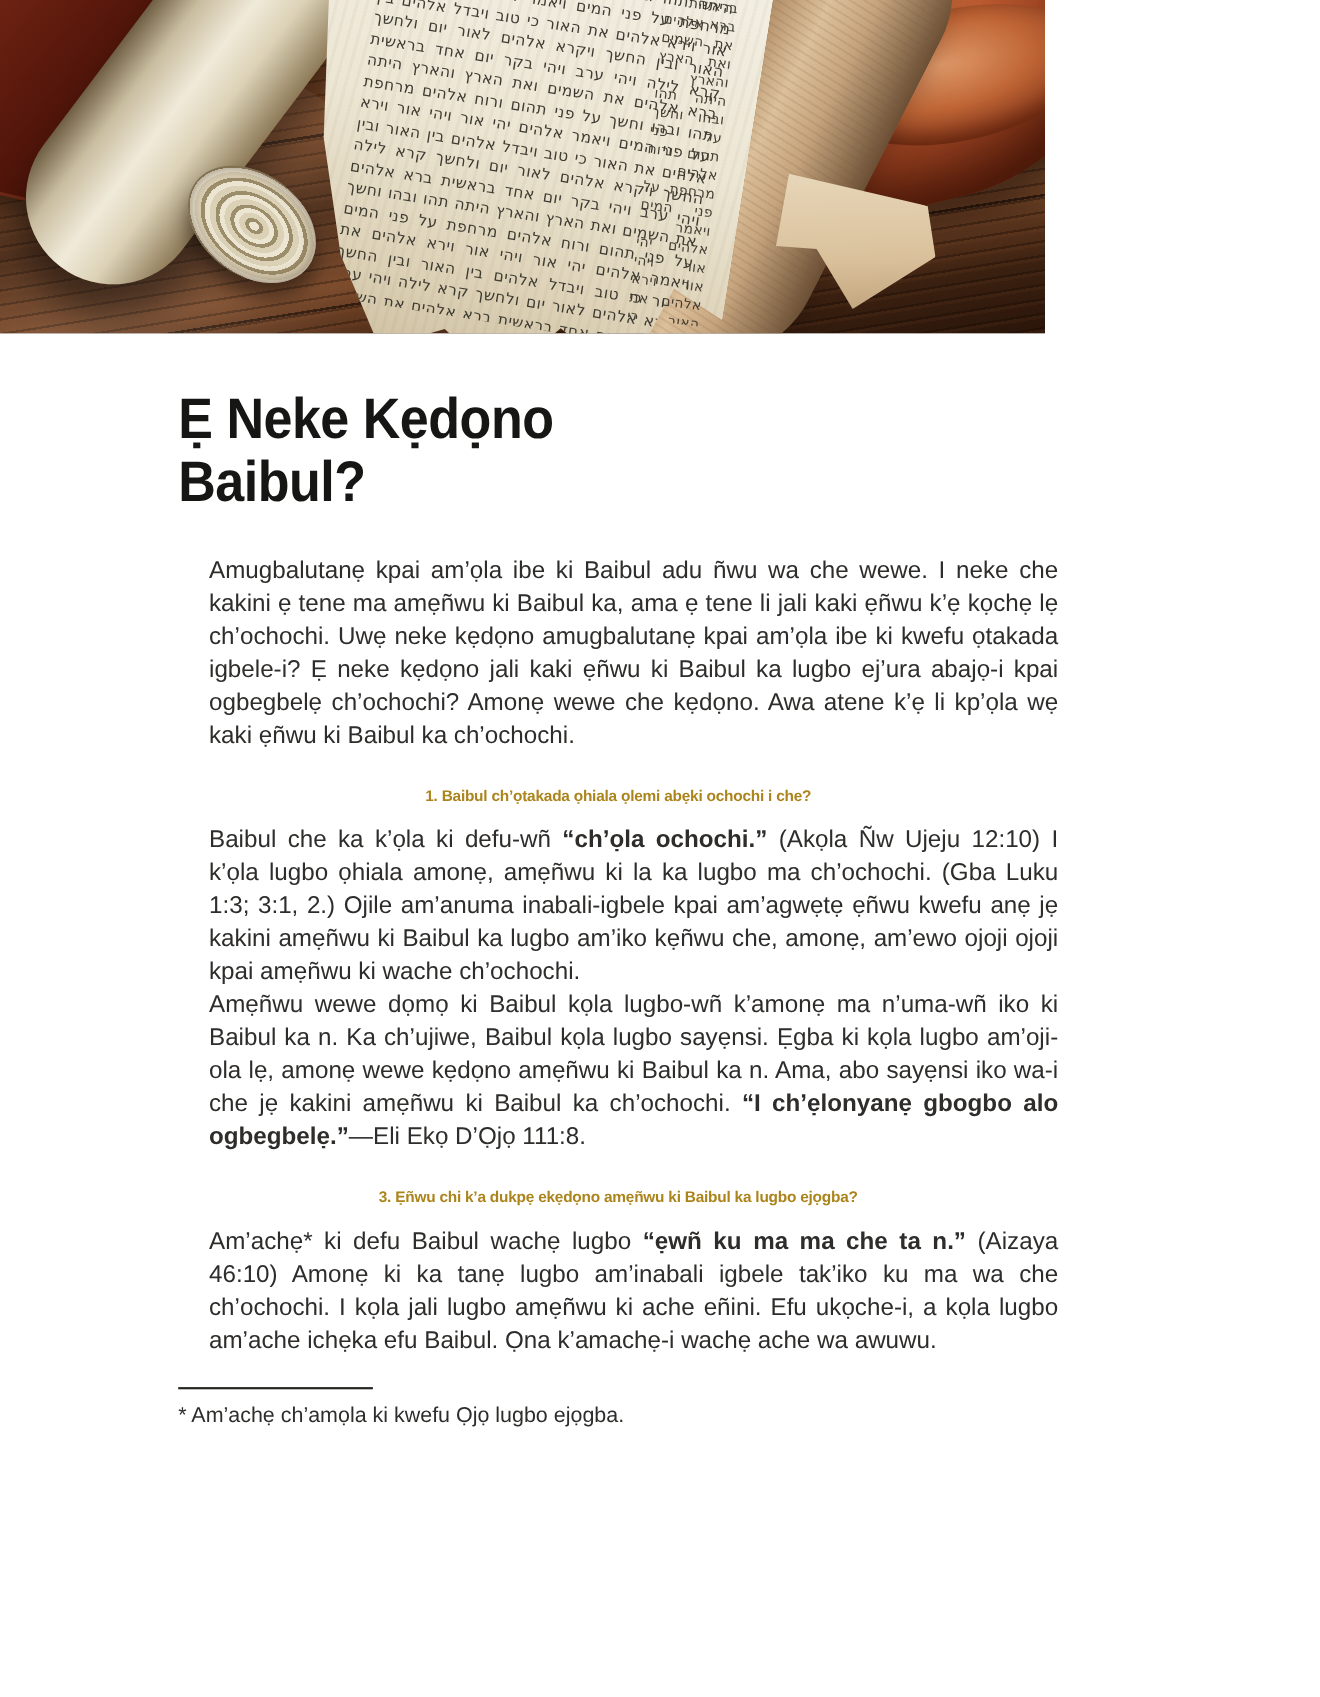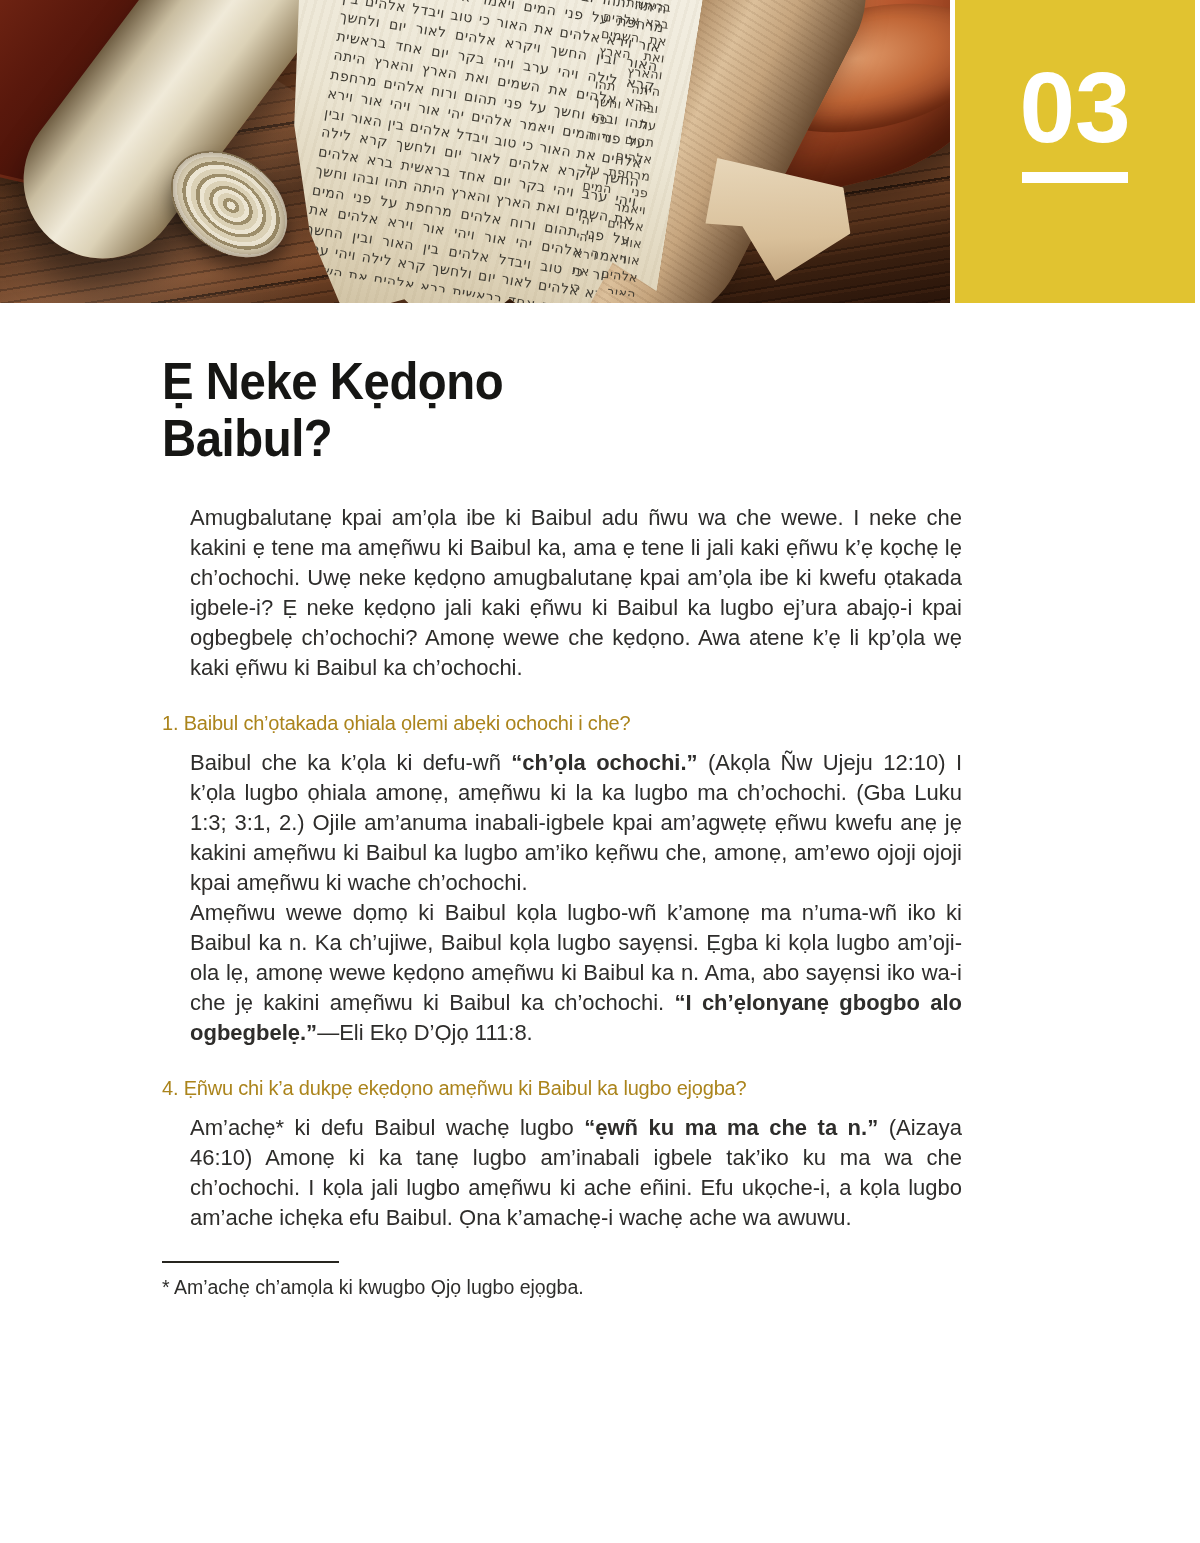--- a/index.html
+++ b/index.html
@@ -129,22 +129,23 @@
     font-size:52px;line-height:57px;font-weight:700;color:#161614;
     letter-spacing:-.5px;transform:scaleX(.91);transform-origin:left top;
   }
   .content{margin:16px 238px 0 162px;width:800px;}
   .intro-paragraph,.q-body{
     margin:0 0 0 28px;
     font-size:22px;line-height:30px;text-align:justify;color:var(--ink);
   }
   .q-heading{
     margin:26px 0 11px 0;
-    font-size:20px;line-height:28px;font-weight:400;color:var(--gold);
+    font-size:14px;line-height:28px;font-weight:700;color:var(--gold);
     letter-spacing:-.2px;
+    text-align:center;
   }
   .b{font-weight:700;}
   .footnote-rule{width:177px;height:2px;background:#26251f;margin:28px 0 12px 0;}
   .footnote-text{margin:0;font-size:19.5px;line-height:25px;color:var(--ink);}
 </style>
 </head>
 <body>
 
 <div class="page">
 
@@ -158,36 +159,32 @@
       <div class="parchment-shadow"></div>
       <div class="left-scroll"></div>
       <div class="left-scroll-end"></div>
       <div class="right-scroll"></div>
       <div class="right-scroll-tip"></div>
       <div class="torah-parchment">
         <div class="hebrew-block heb-main">בראשית ברא אלהים את השמים ואת הארץ והארץ היתה תהו ובהו וחשך על פני תהום ורוח אלהים מרחפת על פני המים ויאמר אלהים יהי אור ויהי אור וירא אלהים את האור כי טוב ויבדל אלהים בין האור ובין החשך ויקרא אלהים לאור יום ולחשך קרא לילה ויהי ערב ויהי בקר יום אחד בראשית ברא אלהים את השמים ואת הארץ והארץ היתה תהו ובהו וחשך על פני תהום ורוח אלהים מרחפת על פני המים ויאמר אלהים יהי אור ויהי אור וירא אלהים את האור כי טוב ויבדל אלהים בין האור ובין החשך ויקרא אלהים לאור יום ולחשך קרא לילה ויהי ערב ויהי בקר יום אחד בראשית ברא אלהים את השמים ואת הארץ והארץ היתה תהו ובהו וחשך על פני תהום ורוח אלהים מרחפת על פני המים ויאמר אלהים יהי אור ויהי אור וירא אלהים את האור כי טוב ויבדל אלהים בין האור ובין החשך ויקרא אלהים לאור יום ולחשך קרא לילה ויהי ערב ויהי בקר יום אחד בראשית ברא אלהים את השמים ואת הארץ והארץ היתה תהו ובהו וחשך על פני תהום ורוח אלהים מרחפת על פני המים ויאמר אלהים יהי אור ויהי אור וירא אלהים את האור כי טוב ויבדל אלהים בין האור ובין החשך ויקרא אלהים לאור יום ולחשך קרא לילה ויהי ערב ויהי בקר יום אחד </div>
       </div>
       <div class="hebrew-block heb-side">בראשית ברא אלהים את השמים ואת הארץ והארץ היתה תהו ובהו וחשך על פני תהום ורוח אלהים מרחפת על פני המים ויאמר אלהים יהי אור ויהי אור וירא אלהים את האור כי טוב ויבדל אלהים בין האור ובין החשך ויקרא אלהים לאור יום ולחשך קרא לילה ויהי ערב ויהי בקר יום אחד בראשית ברא אלהים את השמים ואת הארץ והארץ היתה תהו ובהו וחשך על פני תהום ורוח אלהים מרחפת על פני המים ויאמר אלהים יהי אור ויהי אור וירא אלהים את האור כי טוב ויבדל אלהים בין האור ובין החשך ויקרא אלהים לאור יום ולחשך קרא לילה ויהי ערב ויהי בקר יום אחד בראשית ברא אלהים את השמים ואת הארץ והארץ היתה תהו ובהו וחשך על פני תהום ורוח אלהים מרחפת על פני המים ויאמר אלהים יהי אור ויהי אור וירא אלהים את האור כי טוב ויבדל אלהים בין האור ובין החשך ויקרא אלהים לאור יום ולחשך קרא לילה ויהי ערב ויהי בקר יום אחד בראשית ברא אלהים את השמים ואת הארץ והארץ היתה תהו ובהו וחשך על פני תהום ורוח אלהים מרחפת על פני המים ויאמר אלהים יהי אור ויהי אור וירא אלהים את האור כי טוב ויבדל אלהים בין האור ובין החשך ויקרא אלהים לאור יום ולחשך קרא לילה ויהי ערב ויהי בקר יום אחד </div>
     </div>
-    <div class="number-block">
-      <div class="page-number">03</div>
-      <div class="number-underline"></div>
-    </div>
   </div>
 
   <h1 class="page-title"><span>Ẹ Neke Kẹdọno</span><br><span>Baibul?</span></h1>
 
   <div class="content">
     <p class="intro-paragraph">Amugbalutanẹ kpai am’ọla ibe ki Baibul adu ñwu wa che wewe. I neke che kakini ẹ tene ma amẹñwu ki Baibul ka, ama ẹ tene li jali kaki ẹñwu k’ẹ kọchẹ lẹ ch’ochochi. Uwẹ neke kẹdọno amugbalutanẹ kpai am’ọla ibe ki kwefu ọtakada igbele-i? Ẹ neke kẹdọno jali kaki ẹñwu ki Baibul ka lugbo ej’ura abajọ-i kpai ogbegbelẹ ch’ochochi? Amonẹ wewe che kẹdọno. Awa atene k’ẹ li kp’ọla wẹ kaki ẹñwu ki Baibul ka ch’ochochi.</p>
 
     <div>
         <h3 class="q-heading">1. Baibul ch’ọtakada ọhiala ọlemi abẹki ochochi i che?</h3>
         <p class="q-body"><span>Baibul che ka k’ọla ki defu-wñ </span><span class="b">“ch’ọla ochochi.”</span><span> (Akọla Ñw Ujeju 12:10) I k’ọla lugbo ọhiala amonẹ, amẹñwu ki la ka lugbo ma ch’ochochi. (Gba Luku 1:3; 3:1, 2.) Ojile am’anuma inabali-igbele kpai am’agwẹtẹ ẹñwu kwefu anẹ jẹ kakini amẹñwu ki Baibul ka lugbo am’iko kẹñwu che, amonẹ, am’ewo ojoji ojoji kpai amẹñwu ki wache ch’ochochi.</span></p>
         <p class="q-body"><span>Amẹñwu wewe dọmọ ki Baibul kọla lugbo-wñ k’amonẹ ma n’uma-wñ iko ki Baibul ka n. Ka ch’ujiwe, Baibul kọla lugbo sayẹnsi. Ẹgba ki kọla lugbo am’oji-ola lẹ, amonẹ wewe kẹdọno amẹñwu ki Baibul ka n. Ama, abo sayẹnsi iko wa-i che jẹ kakini amẹñwu ki Baibul ka ch’ochochi. </span><span class="b">“I ch’ẹlonyanẹ gbogbo alo ogbegbelẹ.”</span><span>—Eli Ekọ D’Ọjọ 111:8.</span></p>
-        <h3 class="q-heading">4. Ẹñwu chi k’a dukpẹ ekẹdọno amẹñwu ki Baibul ka lugbo ejọgba?</h3>
+        <h3 class="q-heading">3. Ẹñwu chi k’a dukpẹ ekẹdọno amẹñwu ki Baibul ka lugbo ejọgba?</h3>
         <p class="q-body"><span>Am’achẹ* ki defu Baibul wachẹ lugbo </span><span class="b">“ẹwñ ku ma ma che ta n.”</span><span> (Aizaya 46:10) Amonẹ ki ka tanẹ lugbo am’inabali igbele tak’iko ku ma wa che ch’ochochi. I kọla jali lugbo amẹñwu ki ache eñini. Efu ukọche-i, a kọla lugbo am’ache ichẹka efu Baibul. Ọna k’amachẹ-i wachẹ ache wa awuwu.</span></p>
       </div>
 
     <div class="footnote-rule"></div>
-    <p class="footnote-text">* Am’achẹ ch’amọla ki kwugbo Ọjọ lugbo ejọgba.</p>
+    <p class="footnote-text">* Am’achẹ ch’amọla ki kwefu Ọjọ lugbo ejọgba.</p>
   </div>
 
 </div>
 
 </body></html>

